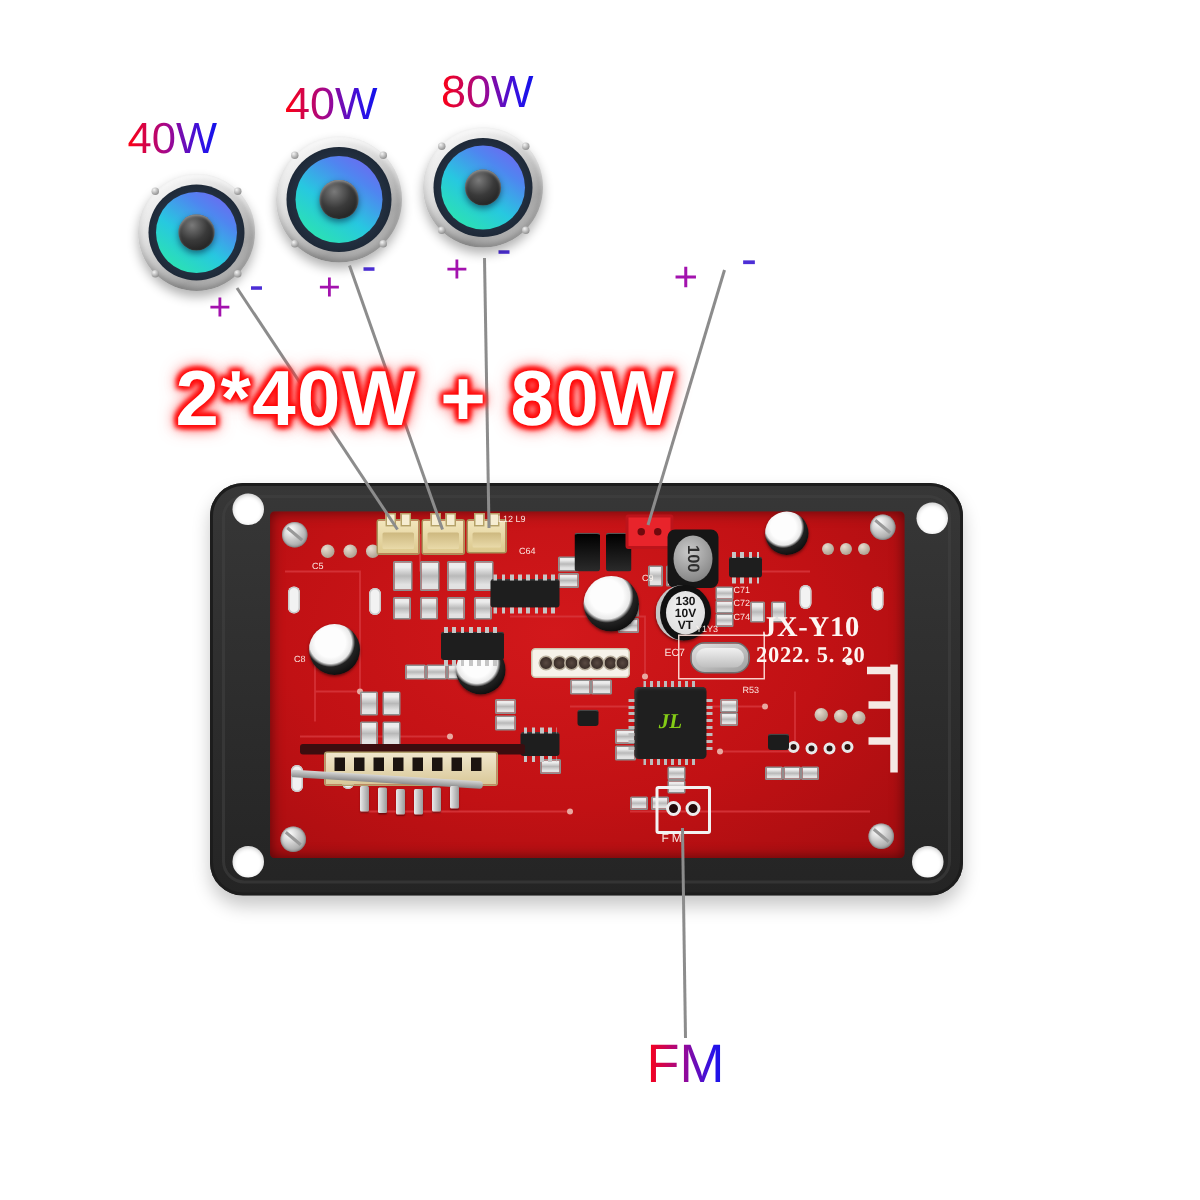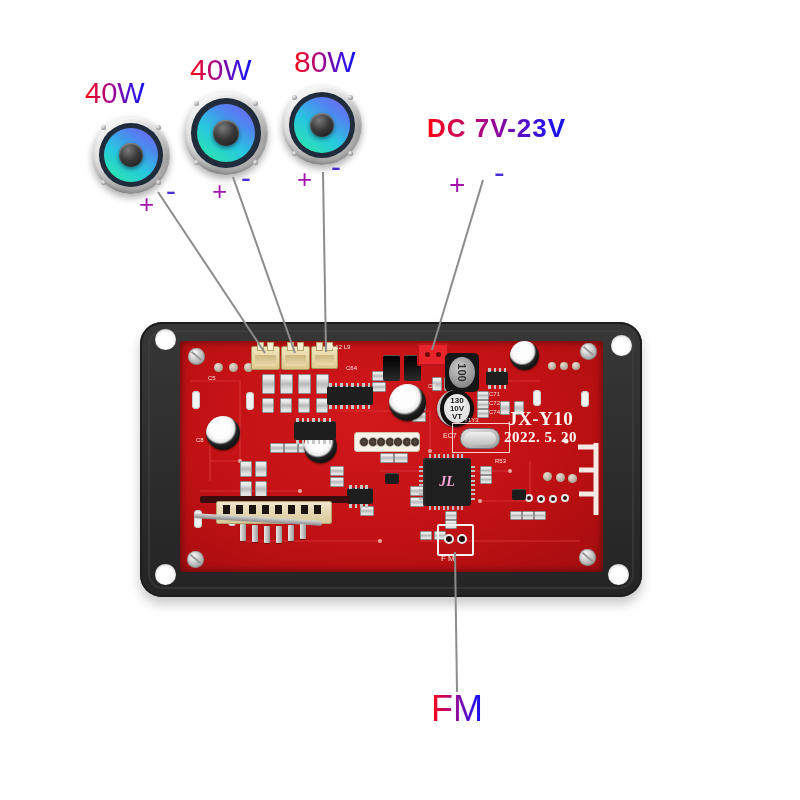--- a/index.html
+++ b/index.html
@@ -66,21 +66,21 @@
   .cap220::before{content:"";position:absolute;inset:4px;border-radius:50%;
     background:radial-gradient(circle at 45% 40%,#f4f4f4,#d6d6d6);}
   .capv{position:absolute;inset:0;display:flex;flex-direction:column;align-items:center;
     justify-content:center;font:700 8px/8px "Liberation Sans",sans-serif;color:#161616;}
   .soic{background:#1e1e1e;border-radius:2px;border-top:1px solid #3c3c3c;}
   .soic::before,.soic::after{content:"";position:absolute;left:2px;right:2px;height:4px;
     background:repeating-linear-gradient(90deg,#c6c6c6 0 2.5px,transparent 2.5px 5.5px);}
   .soic::before{top:-4px;} .soic::after{bottom:-4px;}
   .qfp{background:#1f1f1f;border-radius:3px;box-shadow:inset 1px 1px 2px #3a3a3a;}
   .qfp b{position:absolute;left:0;right:0;top:0;bottom:0;display:flex;align-items:center;
-    justify-content:center;font:700 italic 14px "Liberation Serif",serif;color:#f9a8d4;}
+    justify-content:center;font:700 italic 14px "Liberation Serif",serif;color:#84cc16;}
   .qp{position:absolute;background:repeating-linear-gradient(90deg,#bdbdbd 0 2px,transparent 2px 4.6px);}
   .qpv{background:repeating-linear-gradient(0deg,#bdbdbd 0 2px,transparent 2px 4.6px);}
   .xtal{border-radius:10px;background:linear-gradient(160deg,#e2e2e2,#9d9d9d);border:1px solid #6f6f6f;}
   .xtal::before{content:"";position:absolute;inset:3px;border-radius:7px;
     background:linear-gradient(#f1f1f1,#bfbfbf);}
   .silkbox{border:1px solid rgba(255,228,222,.9);}
   .wstrip{background:#f7f3ea;border:1px solid #cfc5ae;border-radius:3px;}
   .wstrip i{position:absolute;top:4px;width:8px;height:8px;border-radius:50%;
     background:radial-gradient(#5a4a42,#2c221e);border:1px solid #b8ae9c;}
   .sdslot{background:#3c0d0f;border-radius:2px;}
@@ -139,24 +139,24 @@
       <i class="scrw" style="left: 82%; top: 82%;"></i>
     </div>
 
   <span class="pp" style="left:139px;top:191px;">+</span>
   <span class="mm" style="left:166px;top:176px;">-</span>
   <span class="pp" style="left:212px;top:178px;">+</span>
   <span class="mm" style="left:241px;top:163px;">-</span>
   <span class="pp" style="left:297px;top:166px;">+</span>
   <span class="mm" style="left:331px;top:152px;">-</span>
 
-  <div class="gtext" style="left:427px;top:115px;font-size:26px;font-weight:700;letter-spacing:1px;">DC  7V-23V</div>
   <span class="pp" style="left:449px;top:171px;font-size:28px;">+</span>
   <span class="mm" style="left:494px;top:156px;font-size:32px;">-</span>
 
+  <div class="glow" style="left:117px;top:240px;">2*40W + 80W</div>
 
   <div class="gtext" style="left:431px;top:691px;font-size:36px;">FM</div>
 
   <svg id="lines" width="800" height="800" viewBox="0 0 800 800">
     <line x1="158" y1="192" x2="265" y2="353" stroke="#8c8c8c" stroke-width="2"></line>
     <line x1="233" y1="177" x2="295" y2="353" stroke="#8c8c8c" stroke-width="2"></line>
     <line x1="323" y1="172" x2="326" y2="352" stroke="#8c8c8c" stroke-width="2"></line>
     <line x1="483" y1="180" x2="432" y2="350" stroke="#8c8c8c" stroke-width="2"></line>
     <line x1="455" y1="552" x2="457" y2="692" stroke="#8c8c8c" stroke-width="2"></line>
   </svg>

